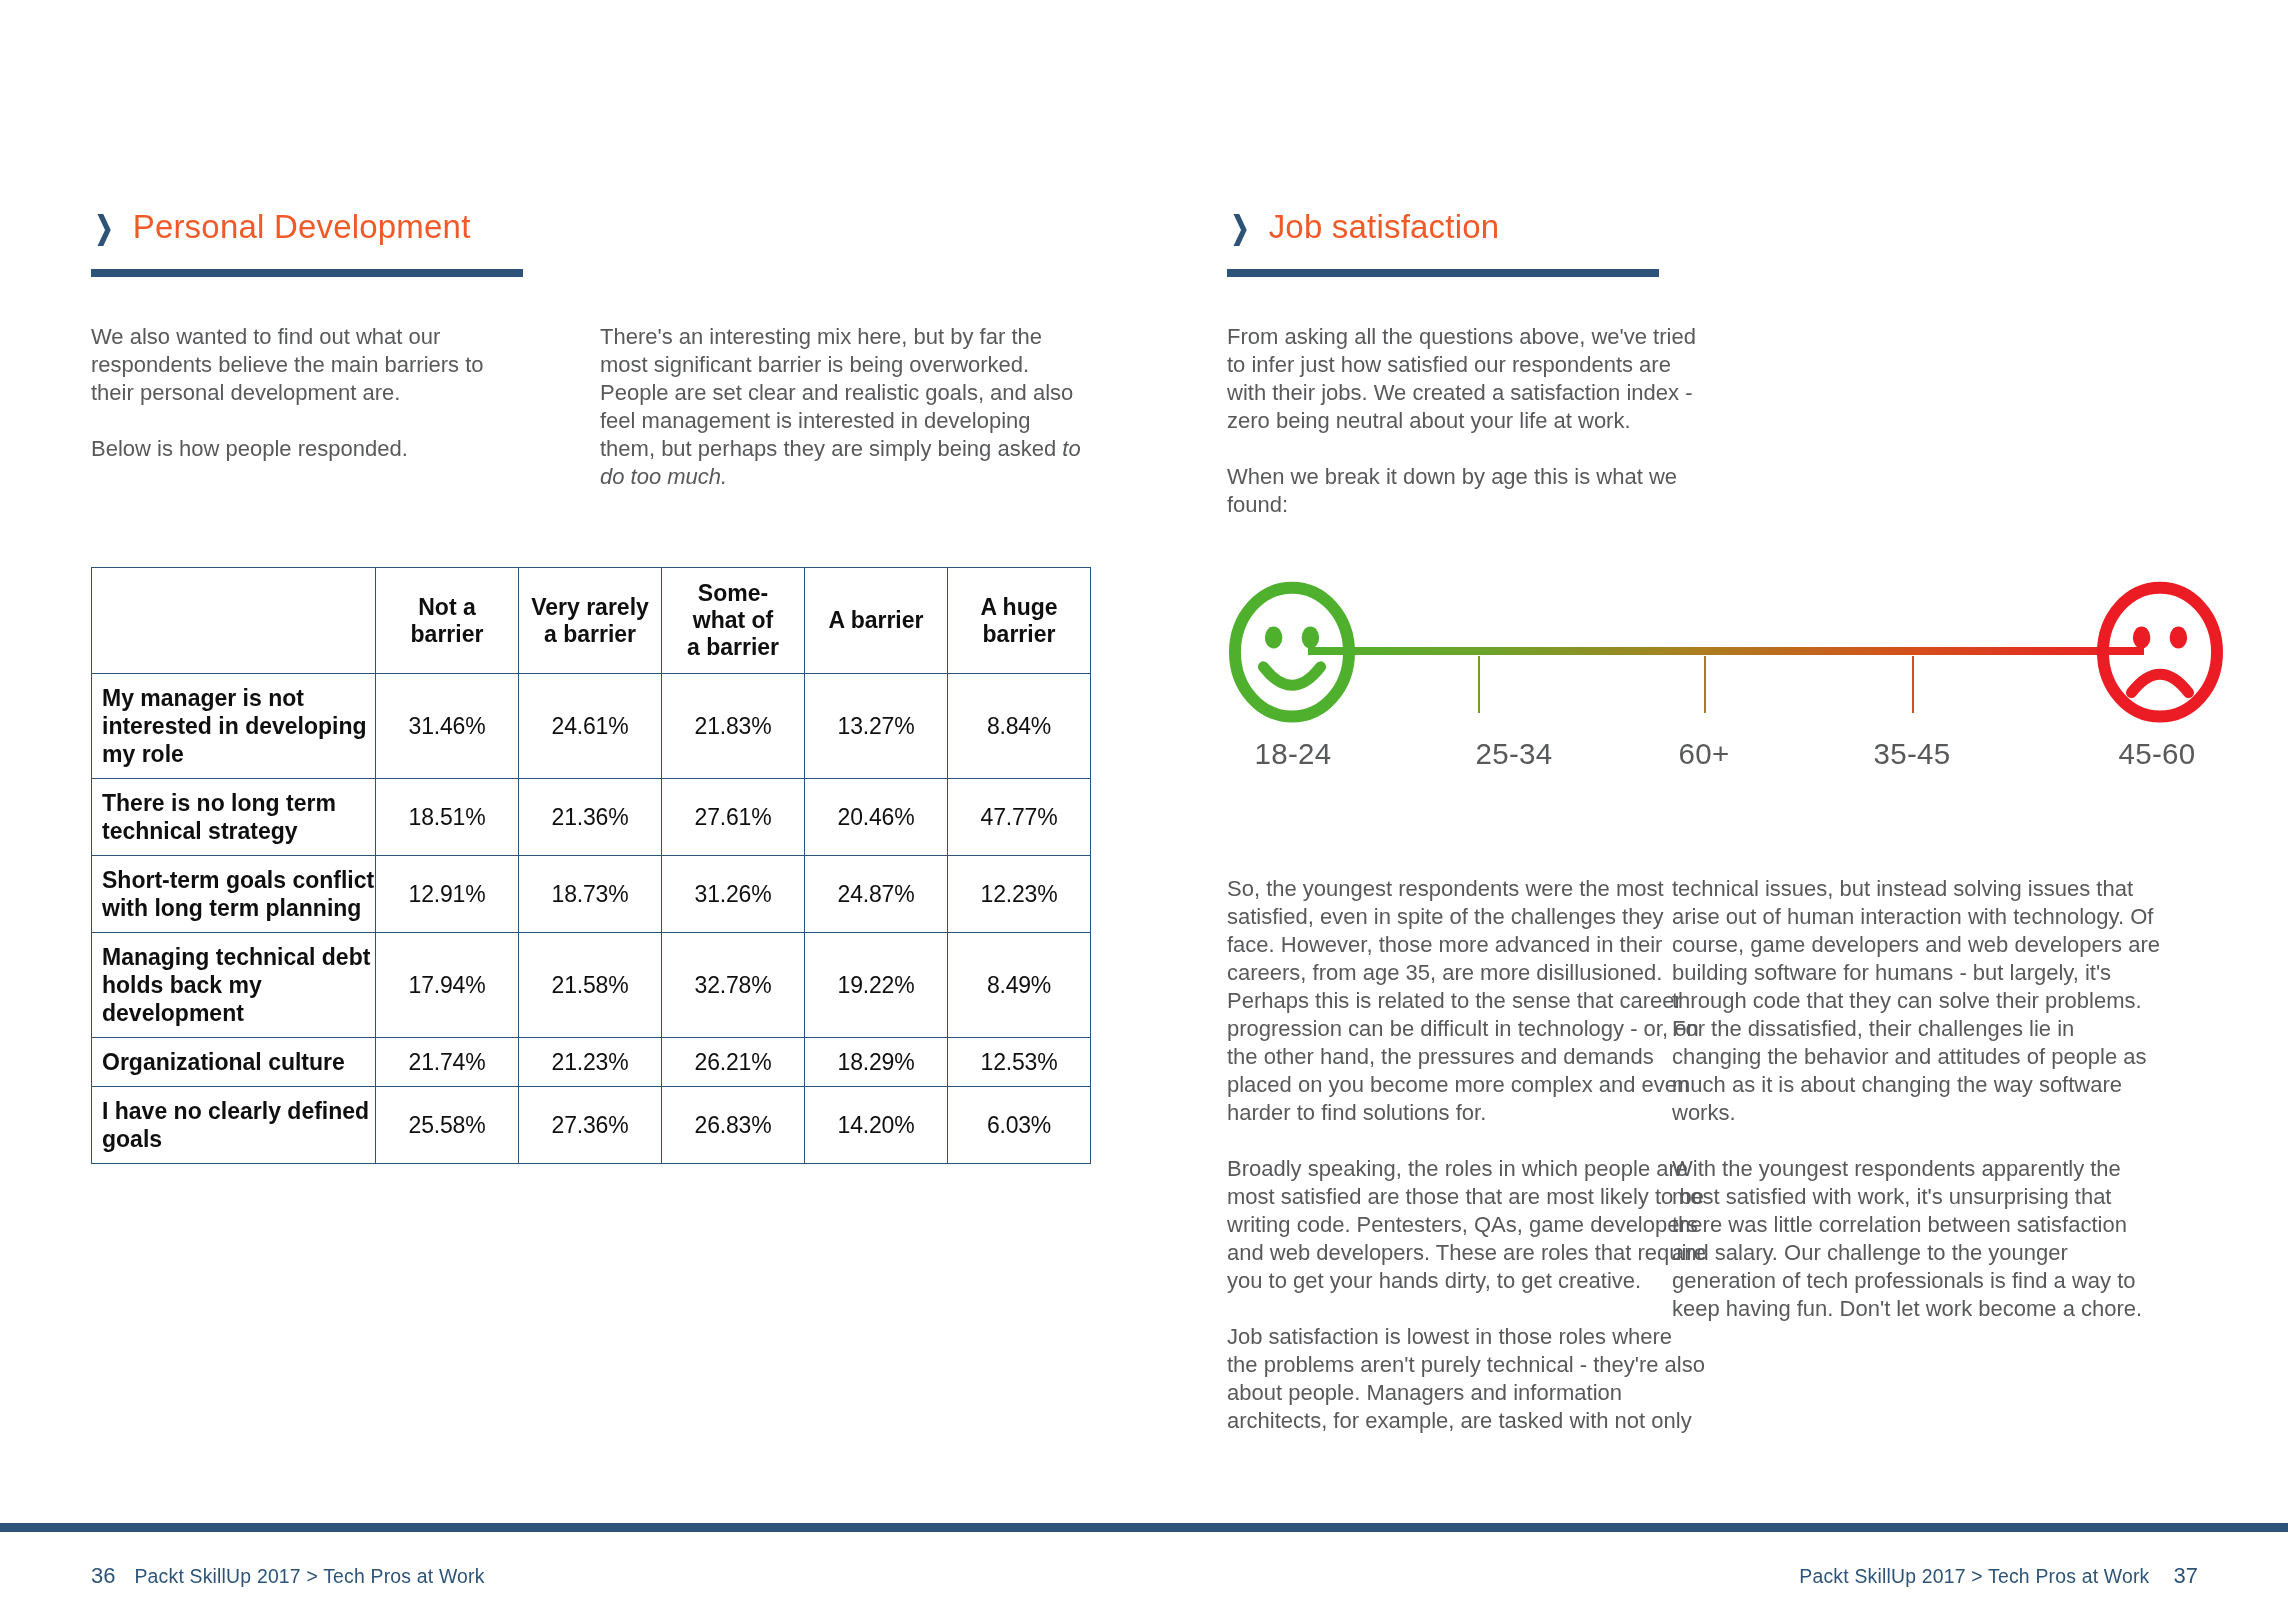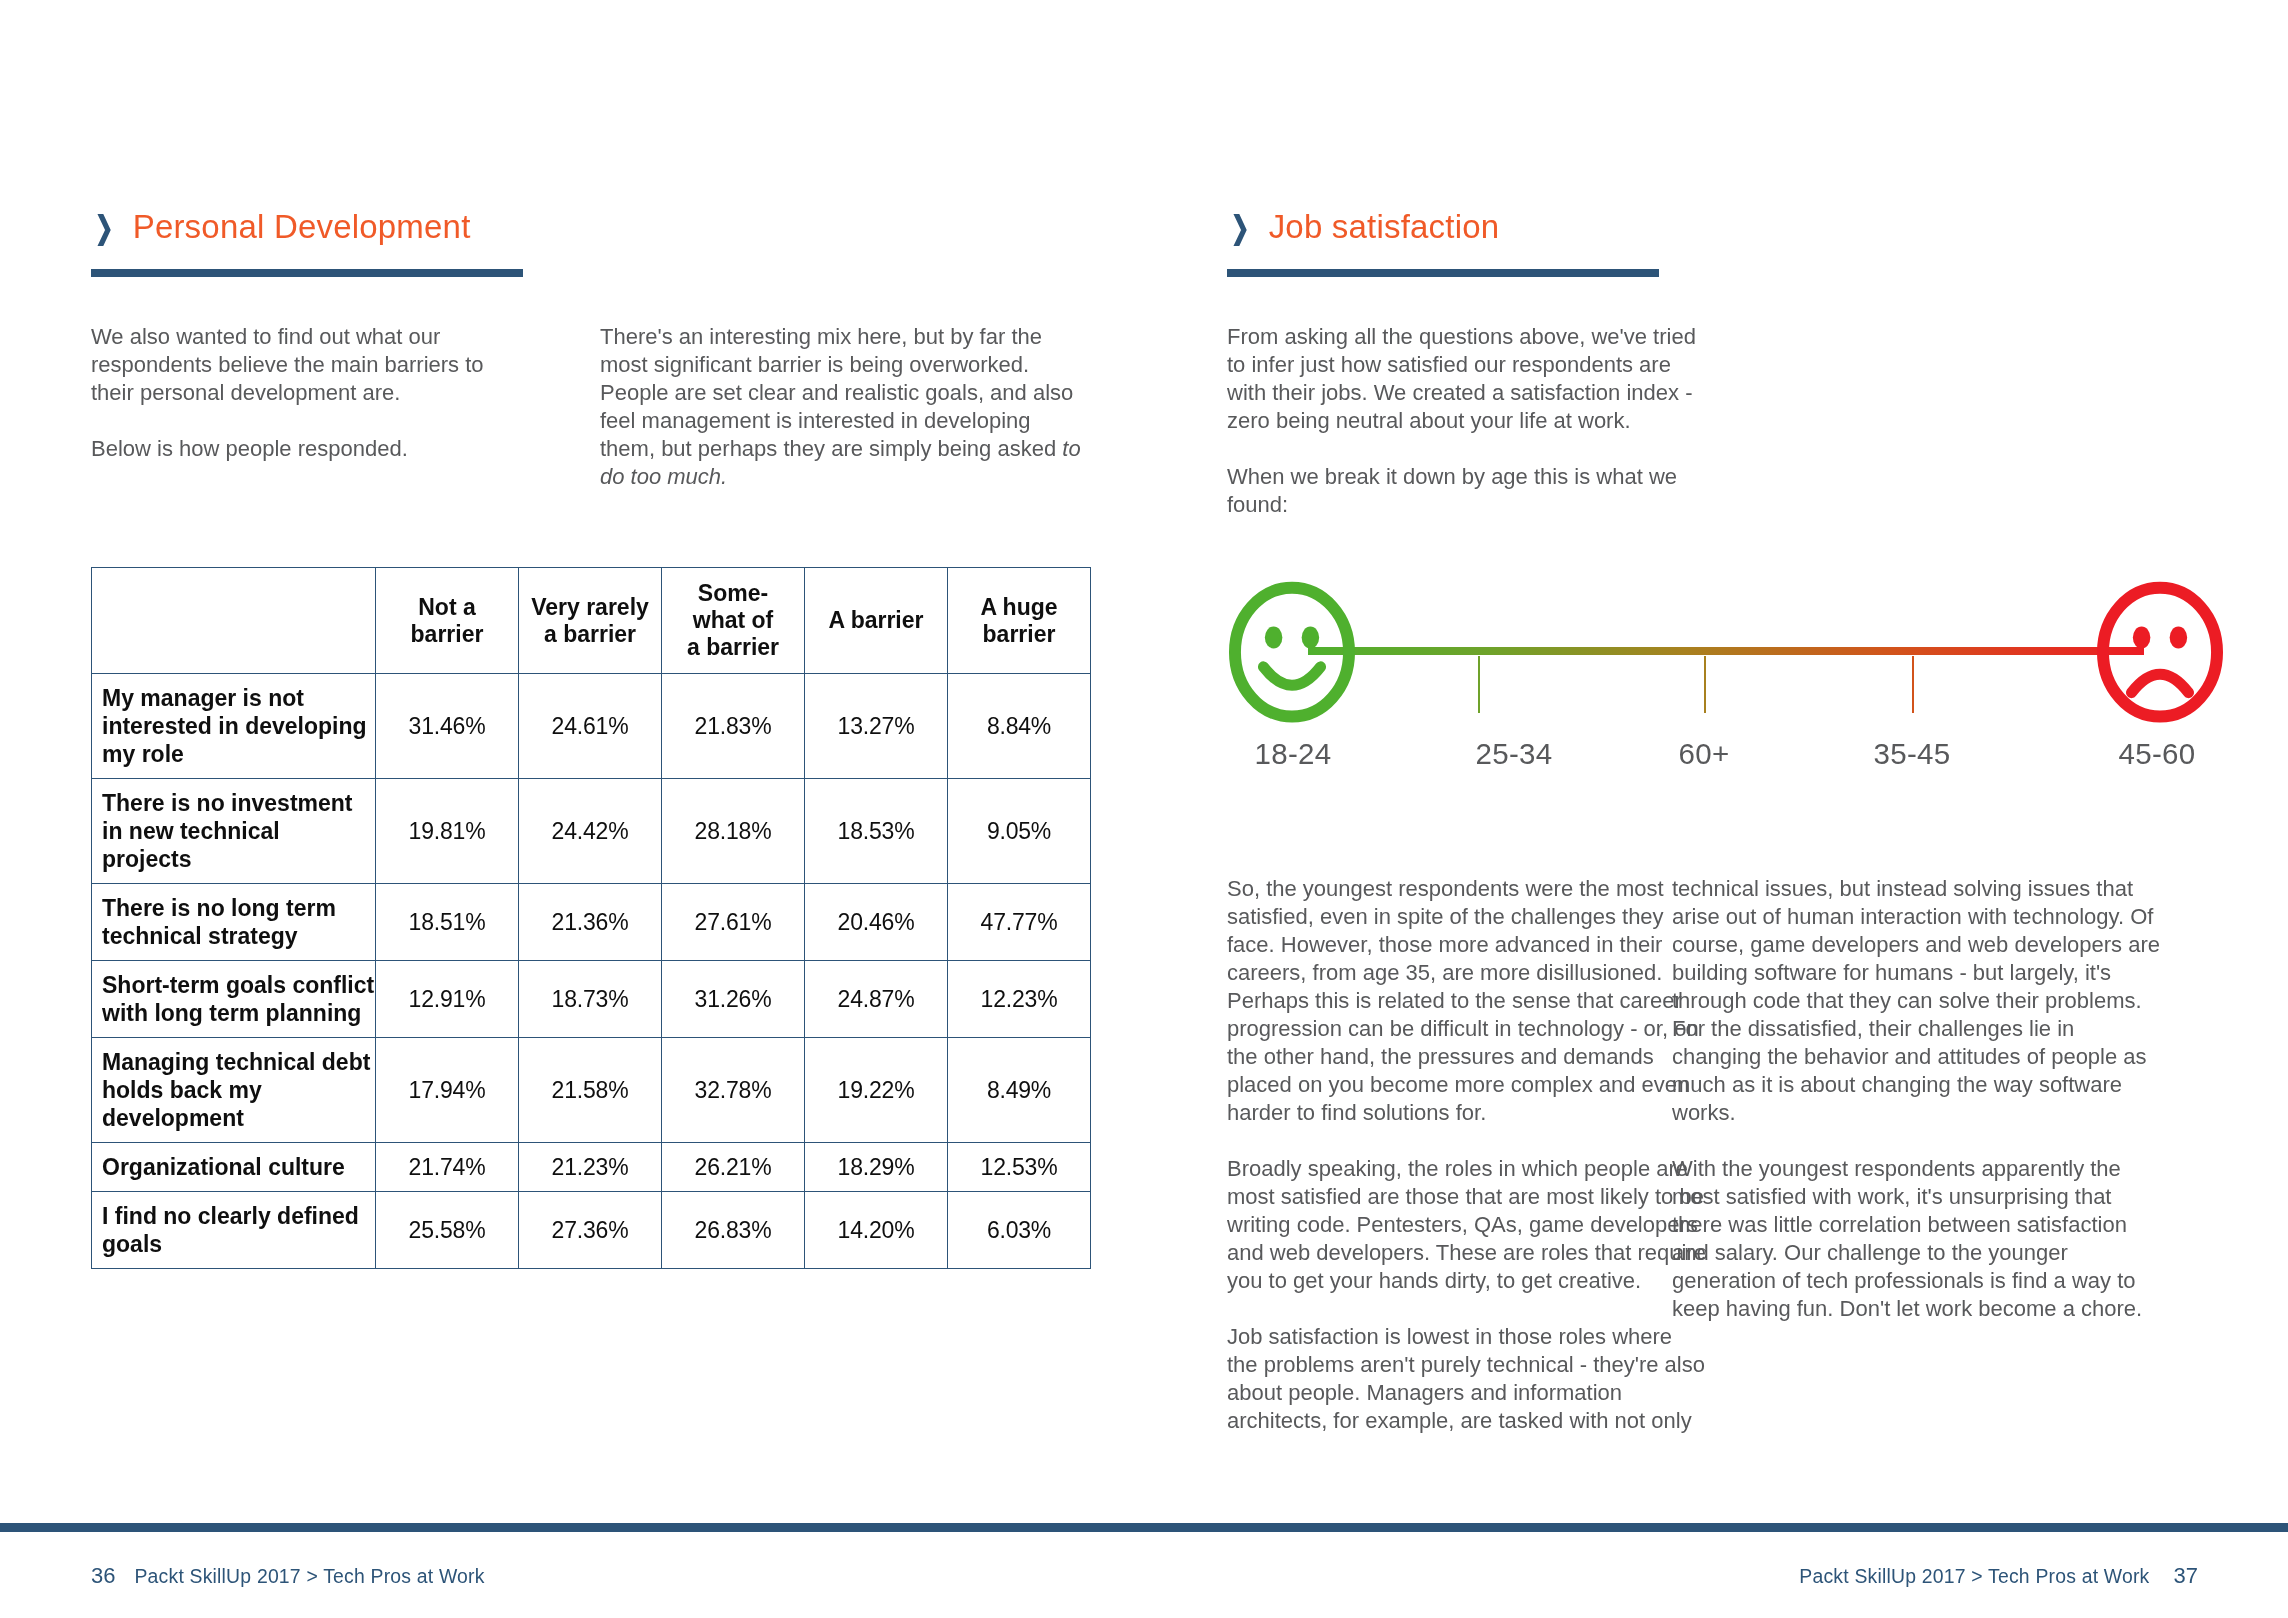--- a/index.html
+++ b/index.html
@@ -253,28 +253,20 @@
         <tbody>
           <tr>
             <td class="rowlabel">My manager is not interested in developing my role</td>
             <td class="val">31.46%</td>
             <td class="val">24.61%</td>
             <td class="val">21.83%</td>
             <td class="val">13.27%</td>
             <td class="val">8.84%</td>
           </tr>
           <tr>
-            <td class="rowlabel">There is no investment in new technical projects</td>
-            <td class="val">19.81%</td>
-            <td class="val">24.42%</td>
-            <td class="val">28.18%</td>
-            <td class="val">18.53%</td>
-            <td class="val">9.05%</td>
-          </tr>
-          <tr>
             <td class="rowlabel">There is no long term technical strategy</td>
             <td class="val">18.51%</td>
             <td class="val">21.36%</td>
             <td class="val">27.61%</td>
             <td class="val">20.46%</td>
             <td class="val">47.77%</td>
           </tr>
           <tr>
             <td class="rowlabel">Short-term goals conflict with long term planning</td>
             <td class="val">12.91%</td>
@@ -293,21 +285,21 @@
           </tr>
           <tr>
             <td class="rowlabel">Organizational culture</td>
             <td class="val">21.74%</td>
             <td class="val">21.23%</td>
             <td class="val">26.21%</td>
             <td class="val">18.29%</td>
             <td class="val">12.53%</td>
           </tr>
           <tr>
-            <td class="rowlabel">I find no clearly defined goals</td>
+            <td class="rowlabel">I have no clearly defined goals</td>
             <td class="val">25.58%</td>
             <td class="val">27.36%</td>
             <td class="val">26.83%</td>
             <td class="val">14.20%</td>
             <td class="val">6.03%</td>
           </tr>
         </tbody>
       </table>
     </div>
   </div>

